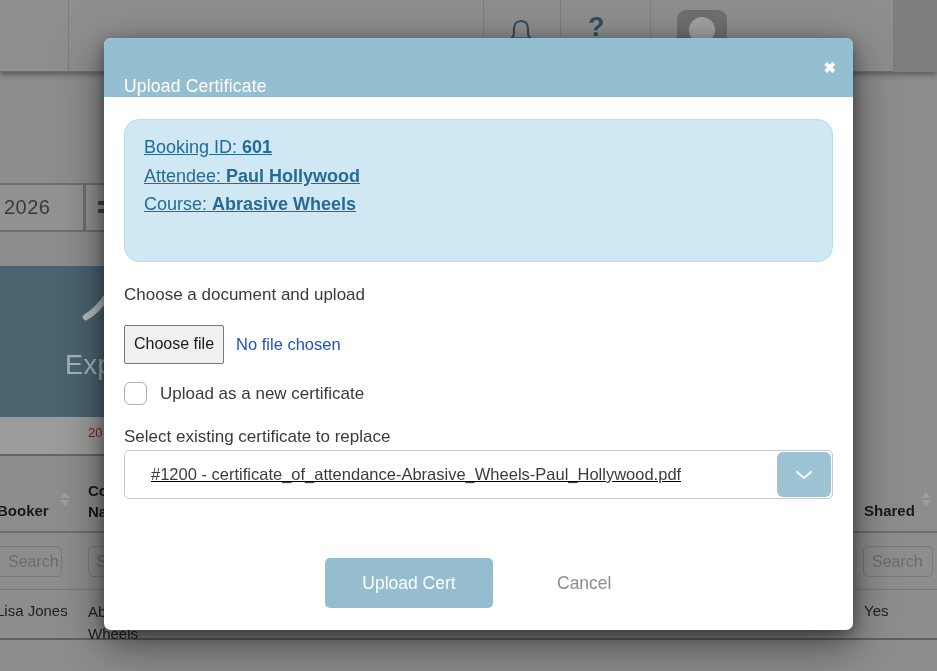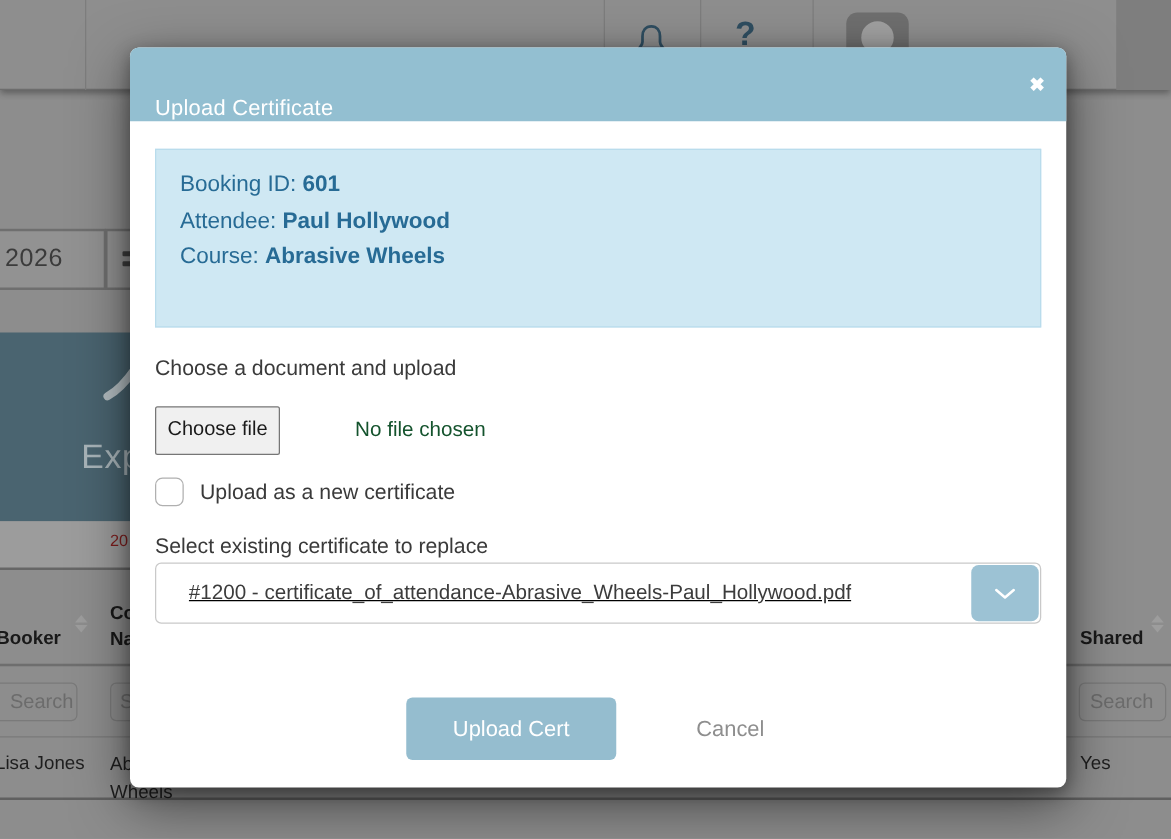--- a/index.html
+++ b/index.html
@@ -63,29 +63,29 @@
   
   .modal { position:absolute; left:104px; top:38px; width:749px; height:592px; background:#ffffff;
            border-radius:7px; box-shadow:0 14px 45px rgba(0,0,0,.5), 0 4px 14px rgba(0,0,0,.35); z-index:10; }
   .modal-header { height:59px; background:#93bfd1; border-radius:7px 7px 0 0; display:flex; align-items:flex-end;
                   padding:0 20px; position:relative; }
   .modal-title { color:#ffffff; font-size:17.5px; letter-spacing:.2px; }
   .modal-close { position:absolute; right:17px; top:0; height:59px; display:flex; align-items:center;
                  color:#ffffff; font-size:15px; font-weight:bold; cursor:pointer; }
   .modal-body { padding:0 20px; }
 
-  .info-panel { margin-top:22px; height:143px; background:#cfe8f3; border:1px solid #b9dcec; border-radius:0;
-                padding:13px 19px; font-size:18px; line-height:28.6px; color:#276b95; }
+  .info-panel { margin-top:22px; height:143px; background:#cfe8f3; border:1px solid #b9dcec; border-radius:15px;
+                padding:13px 19px; font-size:18px; line-height:28.6px; color:#276b95;text-decoration:underline; }
   .info-panel b { font-weight:bold; color:#276b95; }
 
   .field-label { margin-top:23px; font-size:17px; color:#3a3a3a; height:21px; }
   .file-row { margin-top:23px; height:30px; display:flex; align-items:center; gap:12px; }
   .file-btn { height:39px; padding:0 9px; background:#f0f0f0; border:1px solid #767676; border-radius:2px;
               font-size:16px; color:#1a1a1a; font-family:"Liberation Sans",sans-serif; cursor:pointer; }
-  .file-status { font-size:16.5px; color:#14532d;margin-left:48px; }
+  .file-status { font-size:16.5px; color:#1d4ed8; }
 
   .cb-row { margin-top:23px; height:23px; display:flex; align-items:center; gap:13px; }
   .cb { appearance:none; -webkit-appearance:none; width:23px; height:23px; border:1.5px solid #b0b0b0;
         border-radius:6px; background:#fff; cursor:pointer; }
   .cb-label { font-size:17px; color:#3a3a3a;text-align:center; }
 
   .select-label { margin-top:22px; height:20px; }
   .selectbox { margin-top:3px; height:49px; border:1px solid #c9c9c9; border-radius:5px; position:relative;
                display:flex; align-items:center; padding-left:26px; cursor:pointer;text-decoration:underline; }
   .select-value { font-size:16.5px; color:#3c3c3c; white-space:nowrap; overflow:hidden; max-width:645px; }

